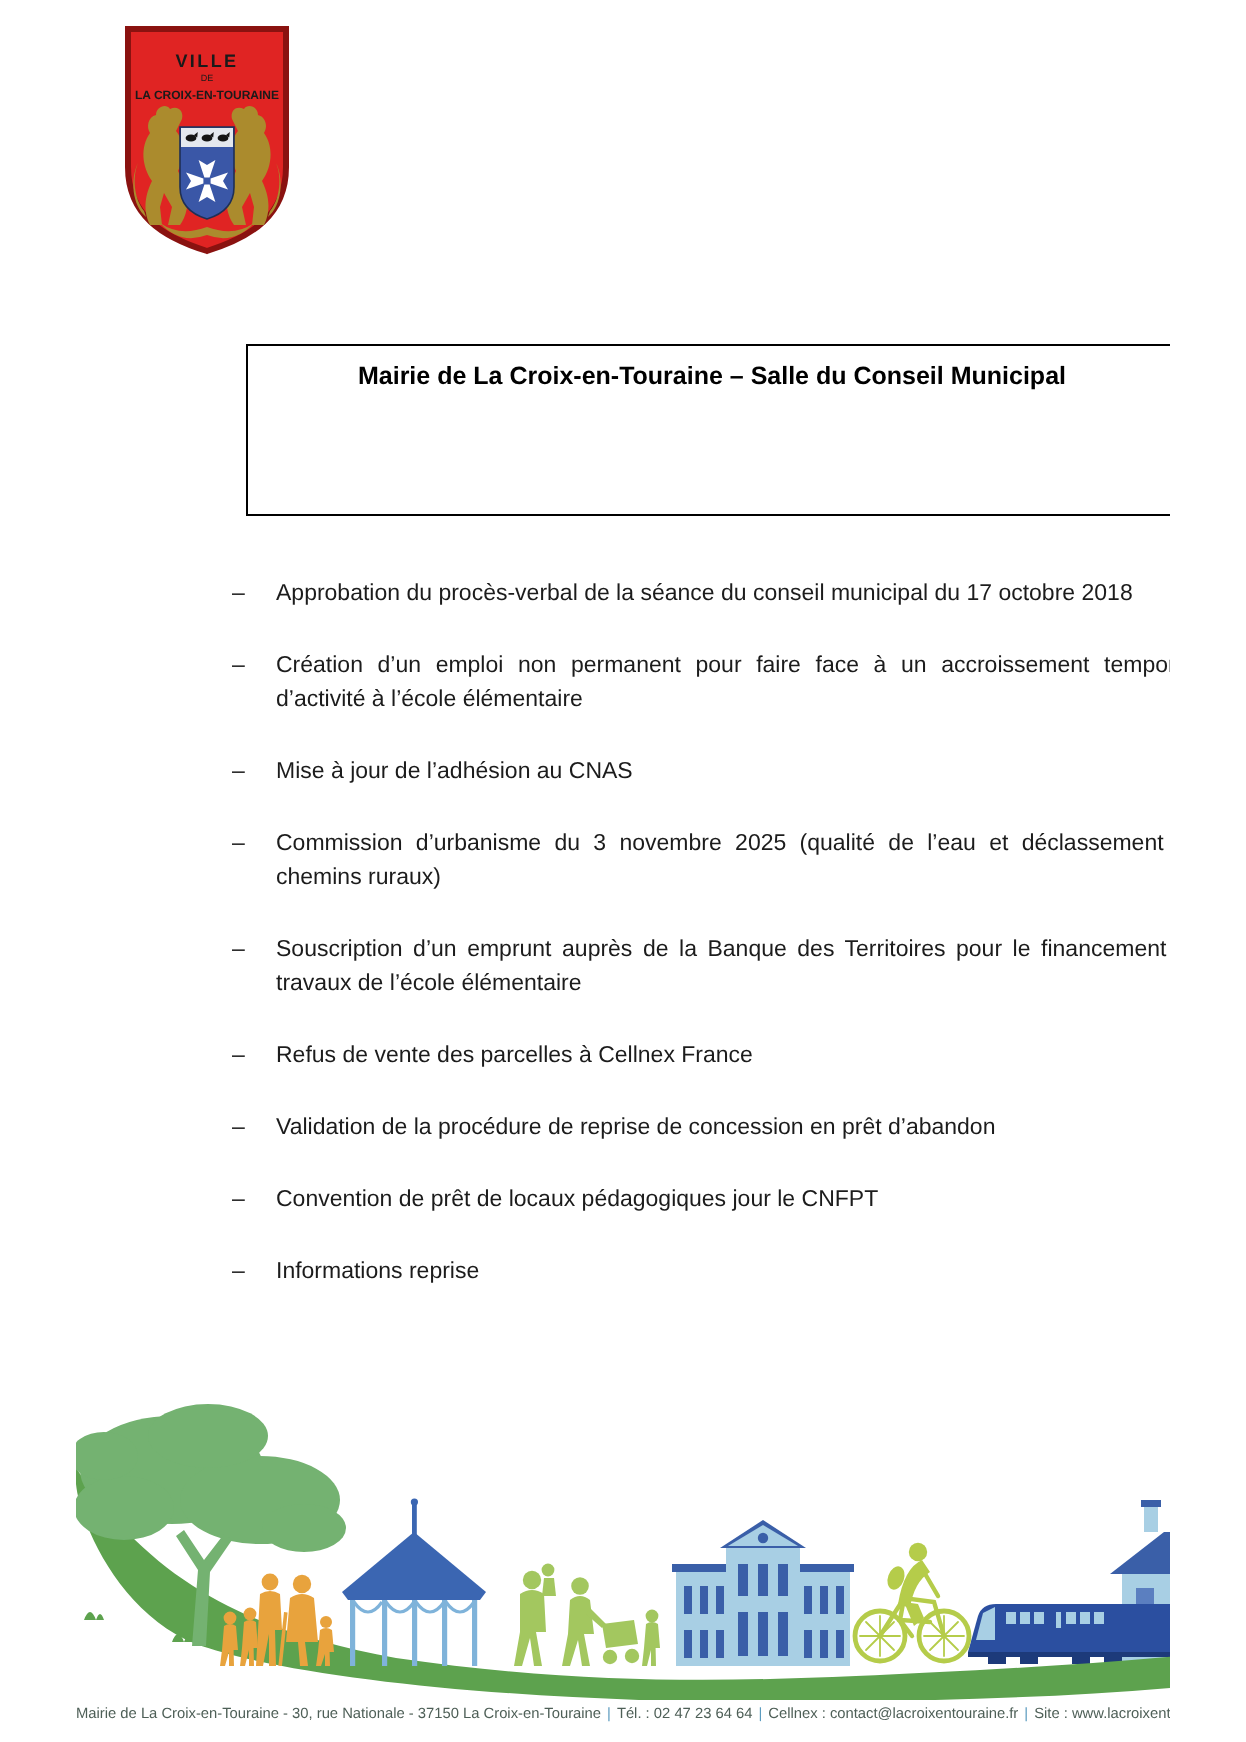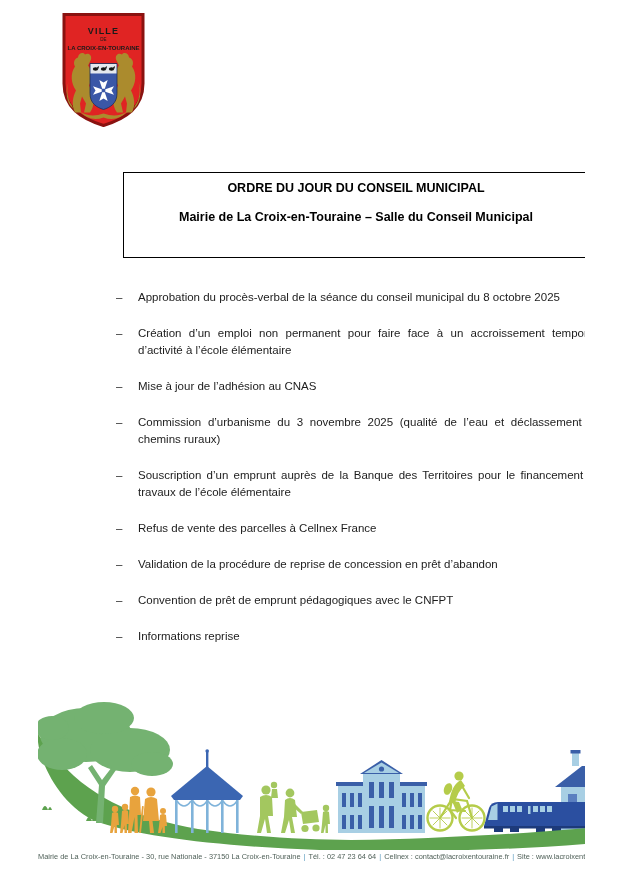--- a/index.html
+++ b/index.html
@@ -72,29 +72,28 @@
       <g transform="translate(43.5,79)" fill="#ffffff">
         <path d="M-1.3,-1.8 L-4.2,-10.5 L0,-8 L4.2,-10.5 L1.3,-1.8 Z"></path>
         <path d="M-1.3,-1.8 L-4.2,-10.5 L0,-8 L4.2,-10.5 L1.3,-1.8 Z" transform="rotate(90)"></path>
         <path d="M-1.3,-1.8 L-4.2,-10.5 L0,-8 L4.2,-10.5 L1.3,-1.8 Z" transform="rotate(180)"></path>
         <path d="M-1.3,-1.8 L-4.2,-10.5 L0,-8 L4.2,-10.5 L1.3,-1.8 Z" transform="rotate(270)"></path>
       </g>
     </g>
   </svg>
 
   <div class="title-box">
-    <p class="tline">ORDRE DU JOUR DU CONSEIL MUNICIPAL</p>
     <p class="tline">Mairie de La Croix-en-Touraine – Salle du Conseil Municipal</p>
   </div>
 
   <div class="agenda">
     <ul>
       <li>
           <span class="dash">–</span>
-          <span class="itext">Approbation du procès-verbal de la séance du conseil municipal du 8 octobre 2025</span>
+          <span class="itext">Approbation du procès-verbal de la séance du conseil municipal du 17 octobre 2018</span>
         </li>
       <li>
           <span class="dash">–</span>
           <span class="itext">Création d’un emploi non permanent pour faire face à un accroissement temporaire d’activité à l’école élémentaire</span>
         </li>
       <li>
           <span class="dash">–</span>
           <span class="itext">Mise à jour de l’adhésion au CNAS</span>
         </li>
       <li>
@@ -108,21 +107,21 @@
       <li>
           <span class="dash">–</span>
           <span class="itext">Refus de vente des parcelles à Cellnex France</span>
         </li>
       <li>
           <span class="dash">–</span>
           <span class="itext">Validation de la procédure de reprise de concession en prêt d’abandon</span>
         </li>
       <li>
           <span class="dash">–</span>
-          <span class="itext">Convention de prêt de emprunt pédagogiques avec le CNFPT</span>
+          <span class="itext">Convention de prêt de locaux pédagogiques jour le CNFPT</span>
         </li>
       <li>
           <span class="dash">–</span>
           <span class="itext">Informations reprise</span>
         </li>
     </ul>
   </div>
 
   <svg class="scene" viewBox="0 0 623 160" aria-hidden="true">
 

